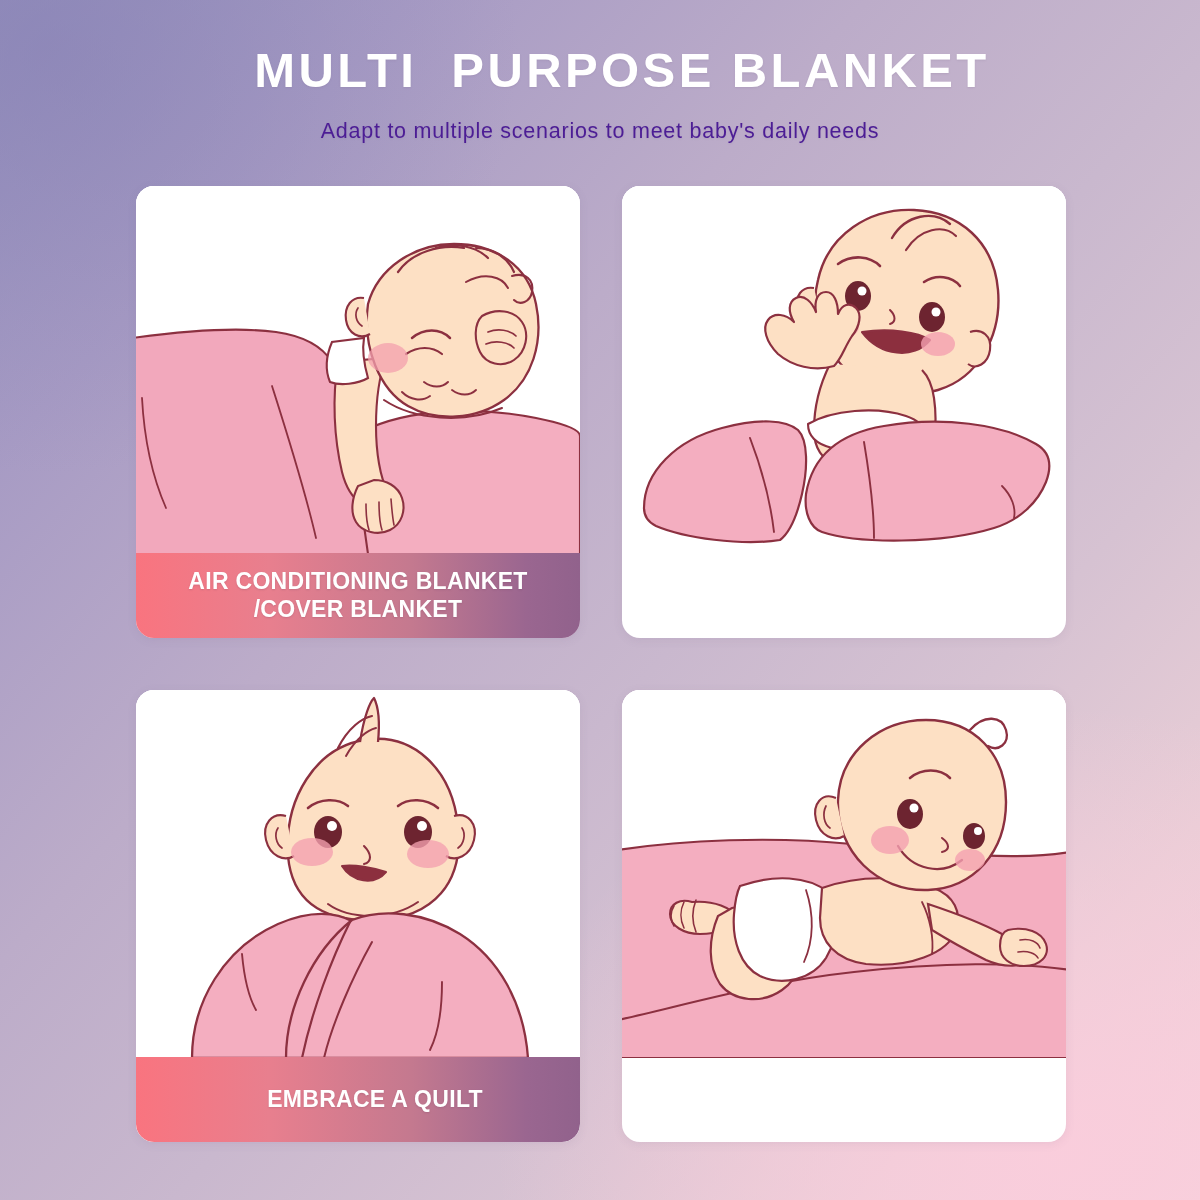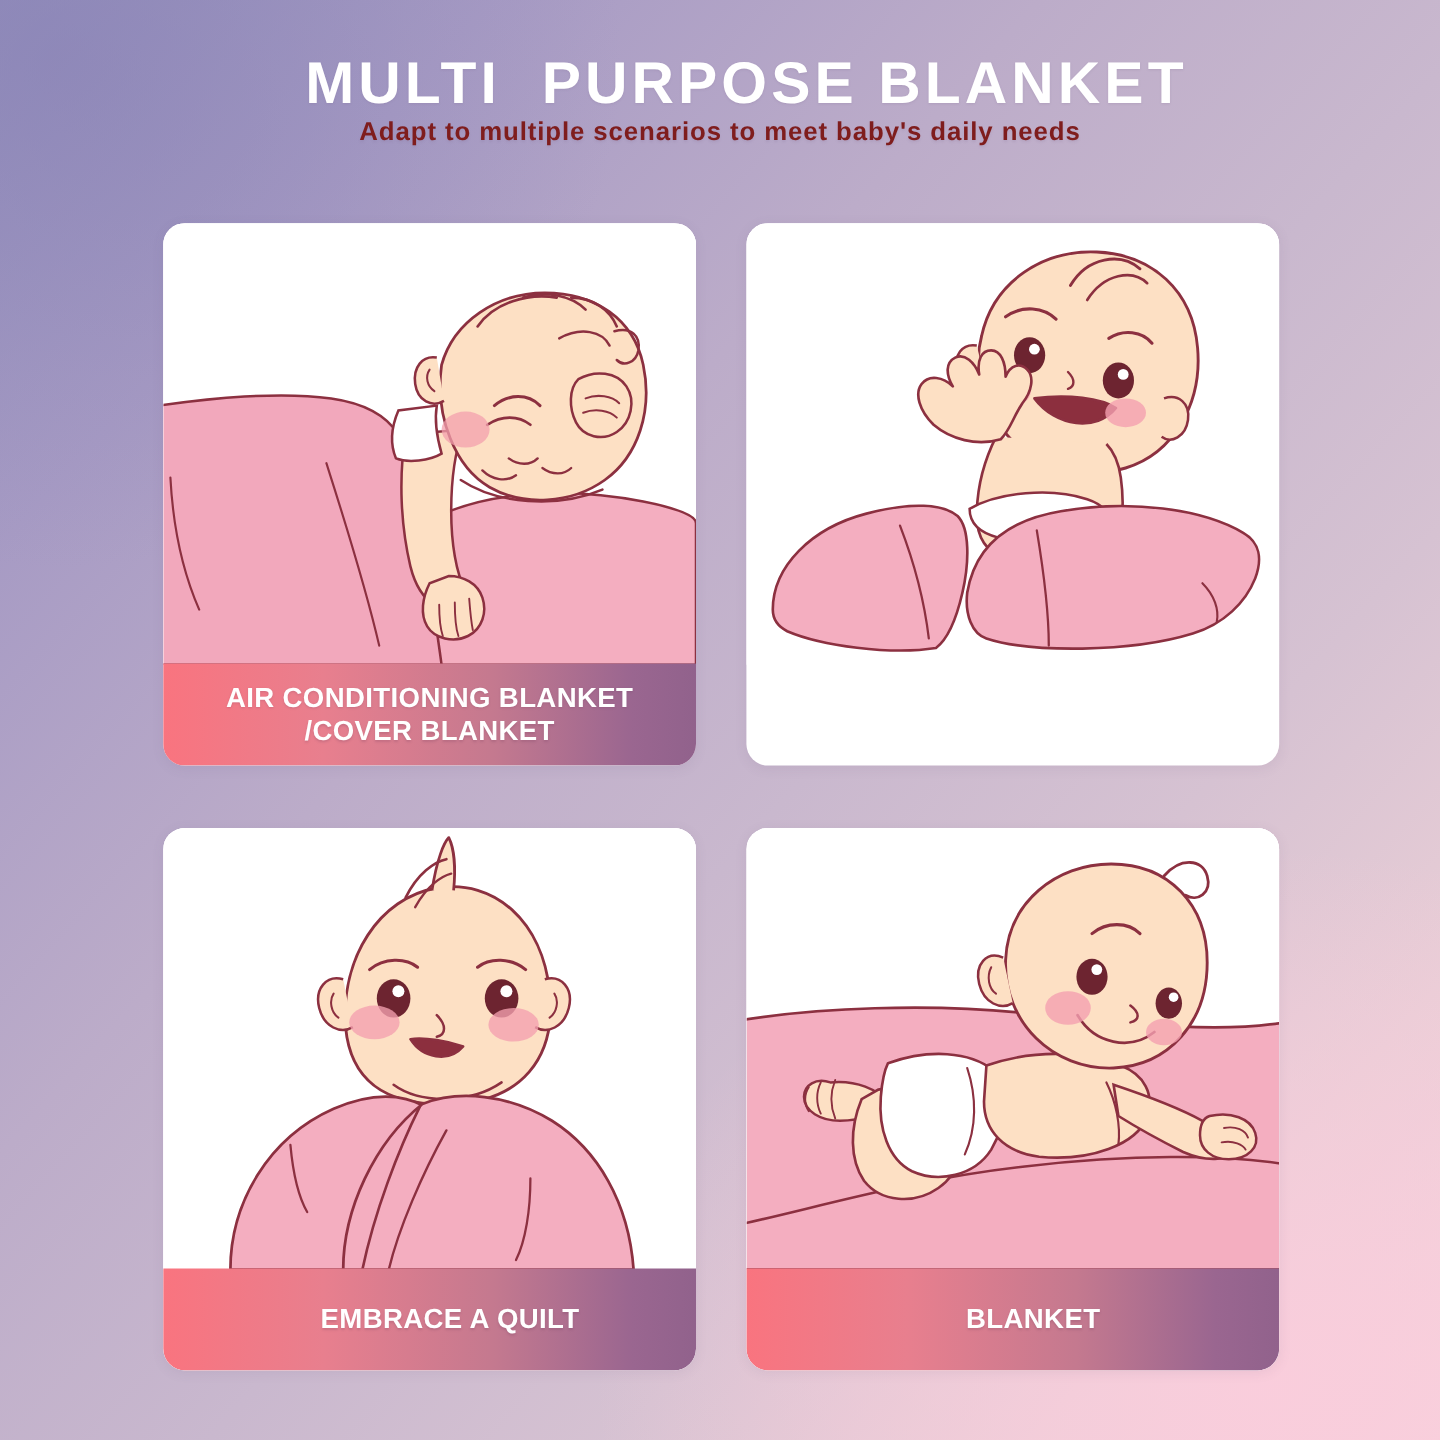--- a/index.html
+++ b/index.html
@@ -62,24 +62,25 @@
     color: #ffffff;
     font-size: 49px;
     font-weight: bold;
     letter-spacing: 3.4px;
     line-height: 1.1;
     white-space: pre;
     text-shadow: 0 1px 2px rgba(120,100,140,0.18);
     margin-left: 44px;
   }
   .subtitle {
-    color: #7f1d1d;
+    color: #4c1d95;
     font-size: 21.5px;
-    font-weight: bold;
+    font-weight: normal;
     letter-spacing: 0.75px;
+    margin-top: 21px;
     text-shadow: 0 1px 2px rgba(120,100,140,0.15);
   }
 
   
   .grid {
     position: absolute;
     top: 186px;
     left: 136px;
     width: 930px;
     display: grid;
@@ -367,17 +368,16 @@
                    C402 278 382 278 364 270 C348 262 326 250 310 240 Z" fill="#fde0c4" stroke="#8c3040" stroke-width="2.2"></path>
 
           <path d="M386 240 C404 236 420 242 424 254 C428 266 418 276 402 276
                    C388 276 378 268 378 256 C378 248 380 242 386 240 Z" fill="#fde0c4" stroke="#8c3040" stroke-width="2.1"></path>
           <path d="M398 250 C408 248 416 252 418 258" fill="none" stroke="#8c3040" stroke-width="1.6" stroke-linecap="round"></path>
           <path d="M396 262 C406 260 414 264 416 268" fill="none" stroke="#8c3040" stroke-width="1.6" stroke-linecap="round"></path>
 
           <path d="M300 212 C308 228 312 248 310 264" fill="none" stroke="#8c3040" stroke-width="1.8" stroke-linecap="round"></path>
         </svg>
       </div>
-      <div class="caption">BLANKET</div>
     </div>
 
   </div>
 </div>
 
 </body></html>

